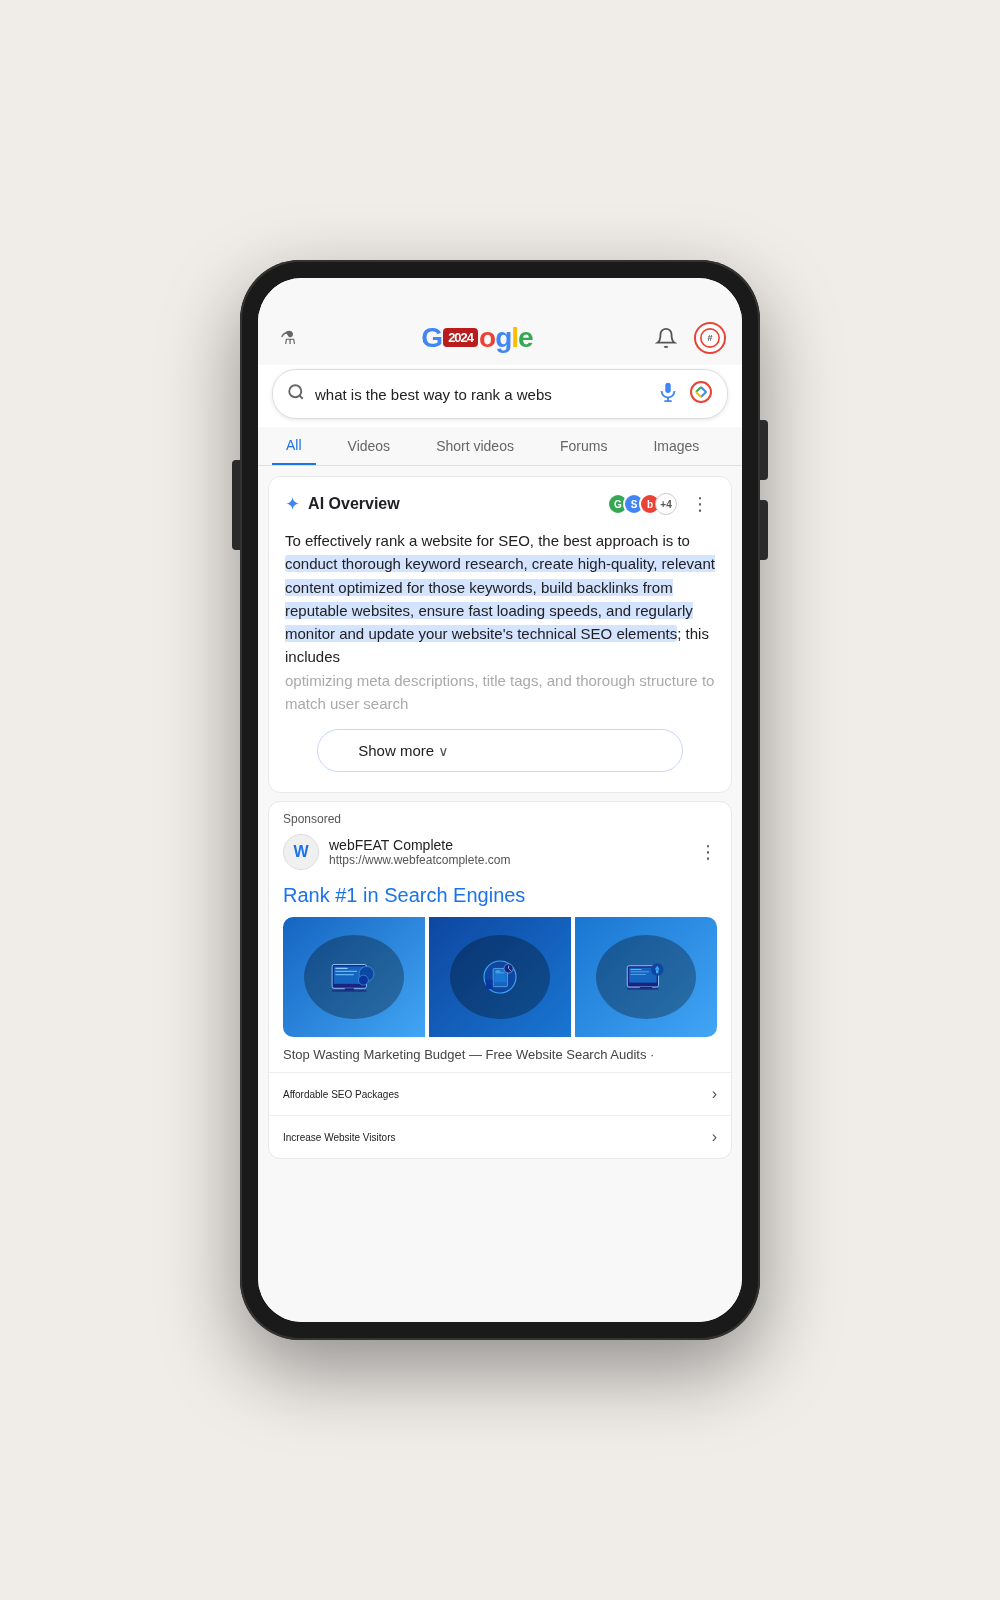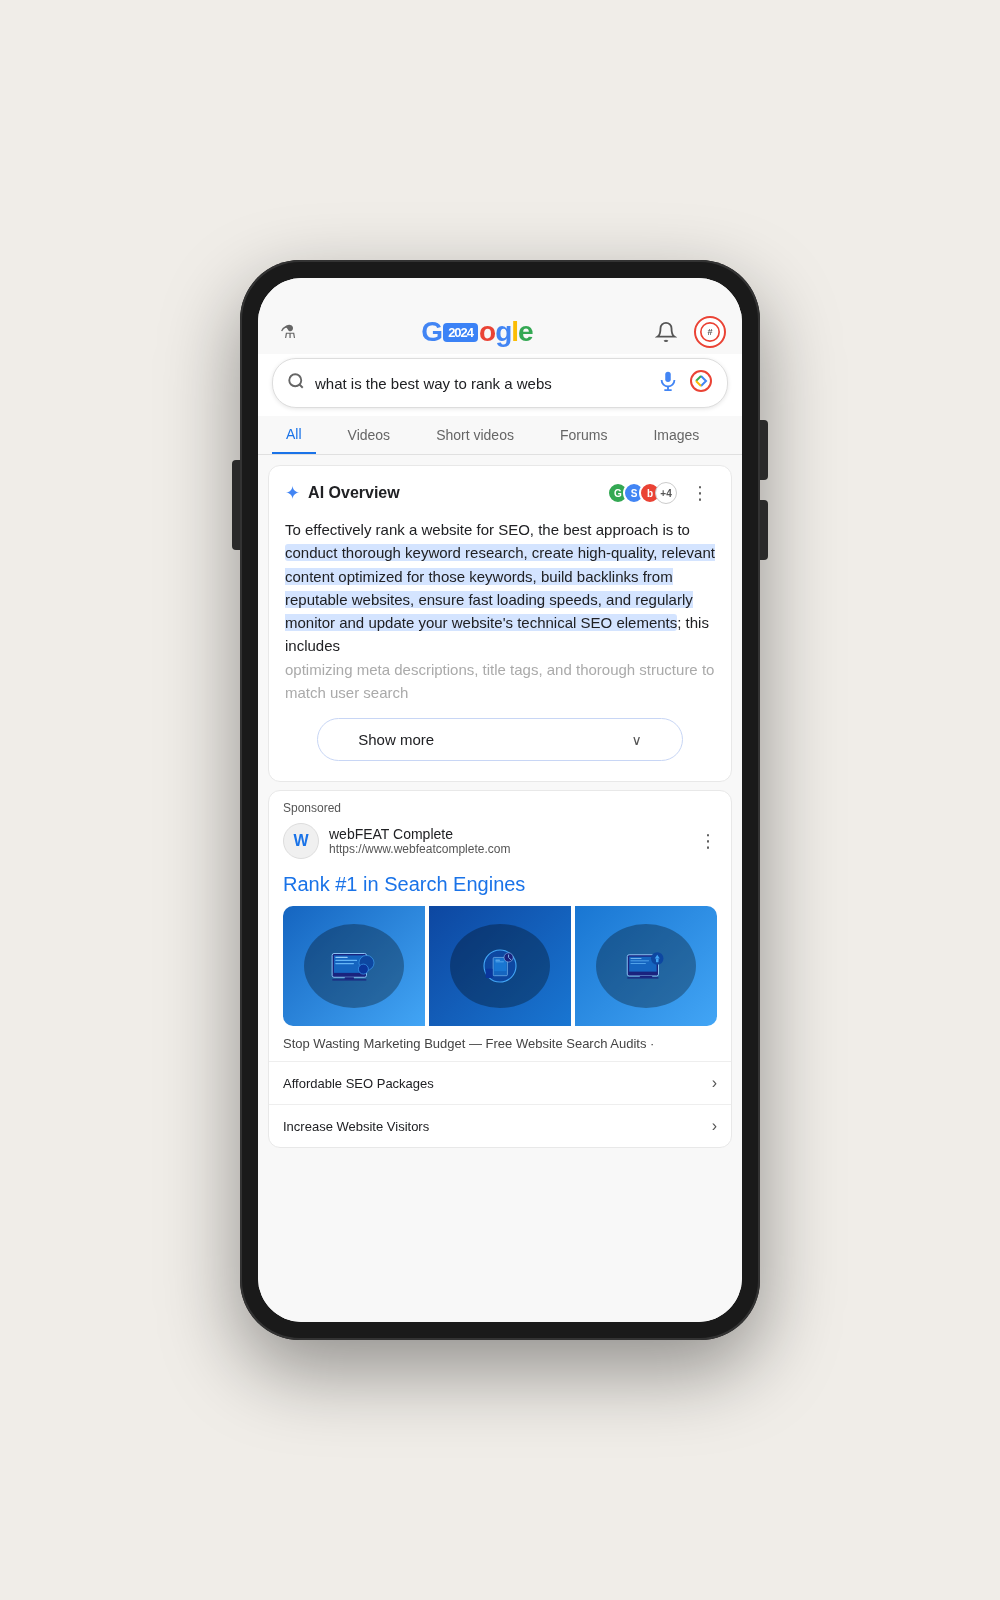--- a/index.html
+++ b/index.html
@@ -52,27 +52,27 @@
     .google-logo {
       font-size: 28px;
       font-weight: bold;
       letter-spacing: -1px;
       display: flex;
       align-items: center;
     }
 
     .logo-g { color: #4285f4; }
     .logo-year-badge {
-      background: #3b82f6;
+      background: #b91c1c;
       color: #fff;
       font-size: 13px;
       font-weight: bold;
       padding: 2px 5px;
       border-radius: 4px;
-      margin: 1px 1px;
+      margin: 12px 1px;
     }
     .logo-o2 { color: #ea4335; }
     .logo-g2 { color: #4285f4; }
     .logo-l { color: #fbbc04; }
     .logo-e { color: #34a853; }
 
     .header-icons {
       display: flex;
       align-items: center;
       gap: 14px;
@@ -253,22 +253,22 @@
     }
 
     .ai-text-faded {
       color: #aaa;
     }
 
     
     .show-more-btn {
       display: flex;
       align-items: center;
-      justify-content: space-between;
-      gap: 11px;
+      justify-content: flex-start;
+      gap: 4px;
       margin: 14px auto 6px;
       border: 1.5px solid #c8d6f5;
       border-radius: 24px;
       padding: 12px 40px;
       background: #fff;
       color: #202124;
       font-size: 15px;
       cursor: pointer;
       width: 85%;
     }
@@ -377,21 +377,21 @@
 
     .ad-link-row {
       display: flex;
       align-items: center;
       justify-content: space-between;
       padding: 12px 14px;
       border-top: 1px solid #eee;
     }
 
     .ad-link-text {
-      font-size: 13px;
+      font-size: 10px;
       color: #202124;
     }
 
     .ad-link-chevron {
       color: #555;
       font-size: 16px;
     }
 
     
     .volume-btn {

